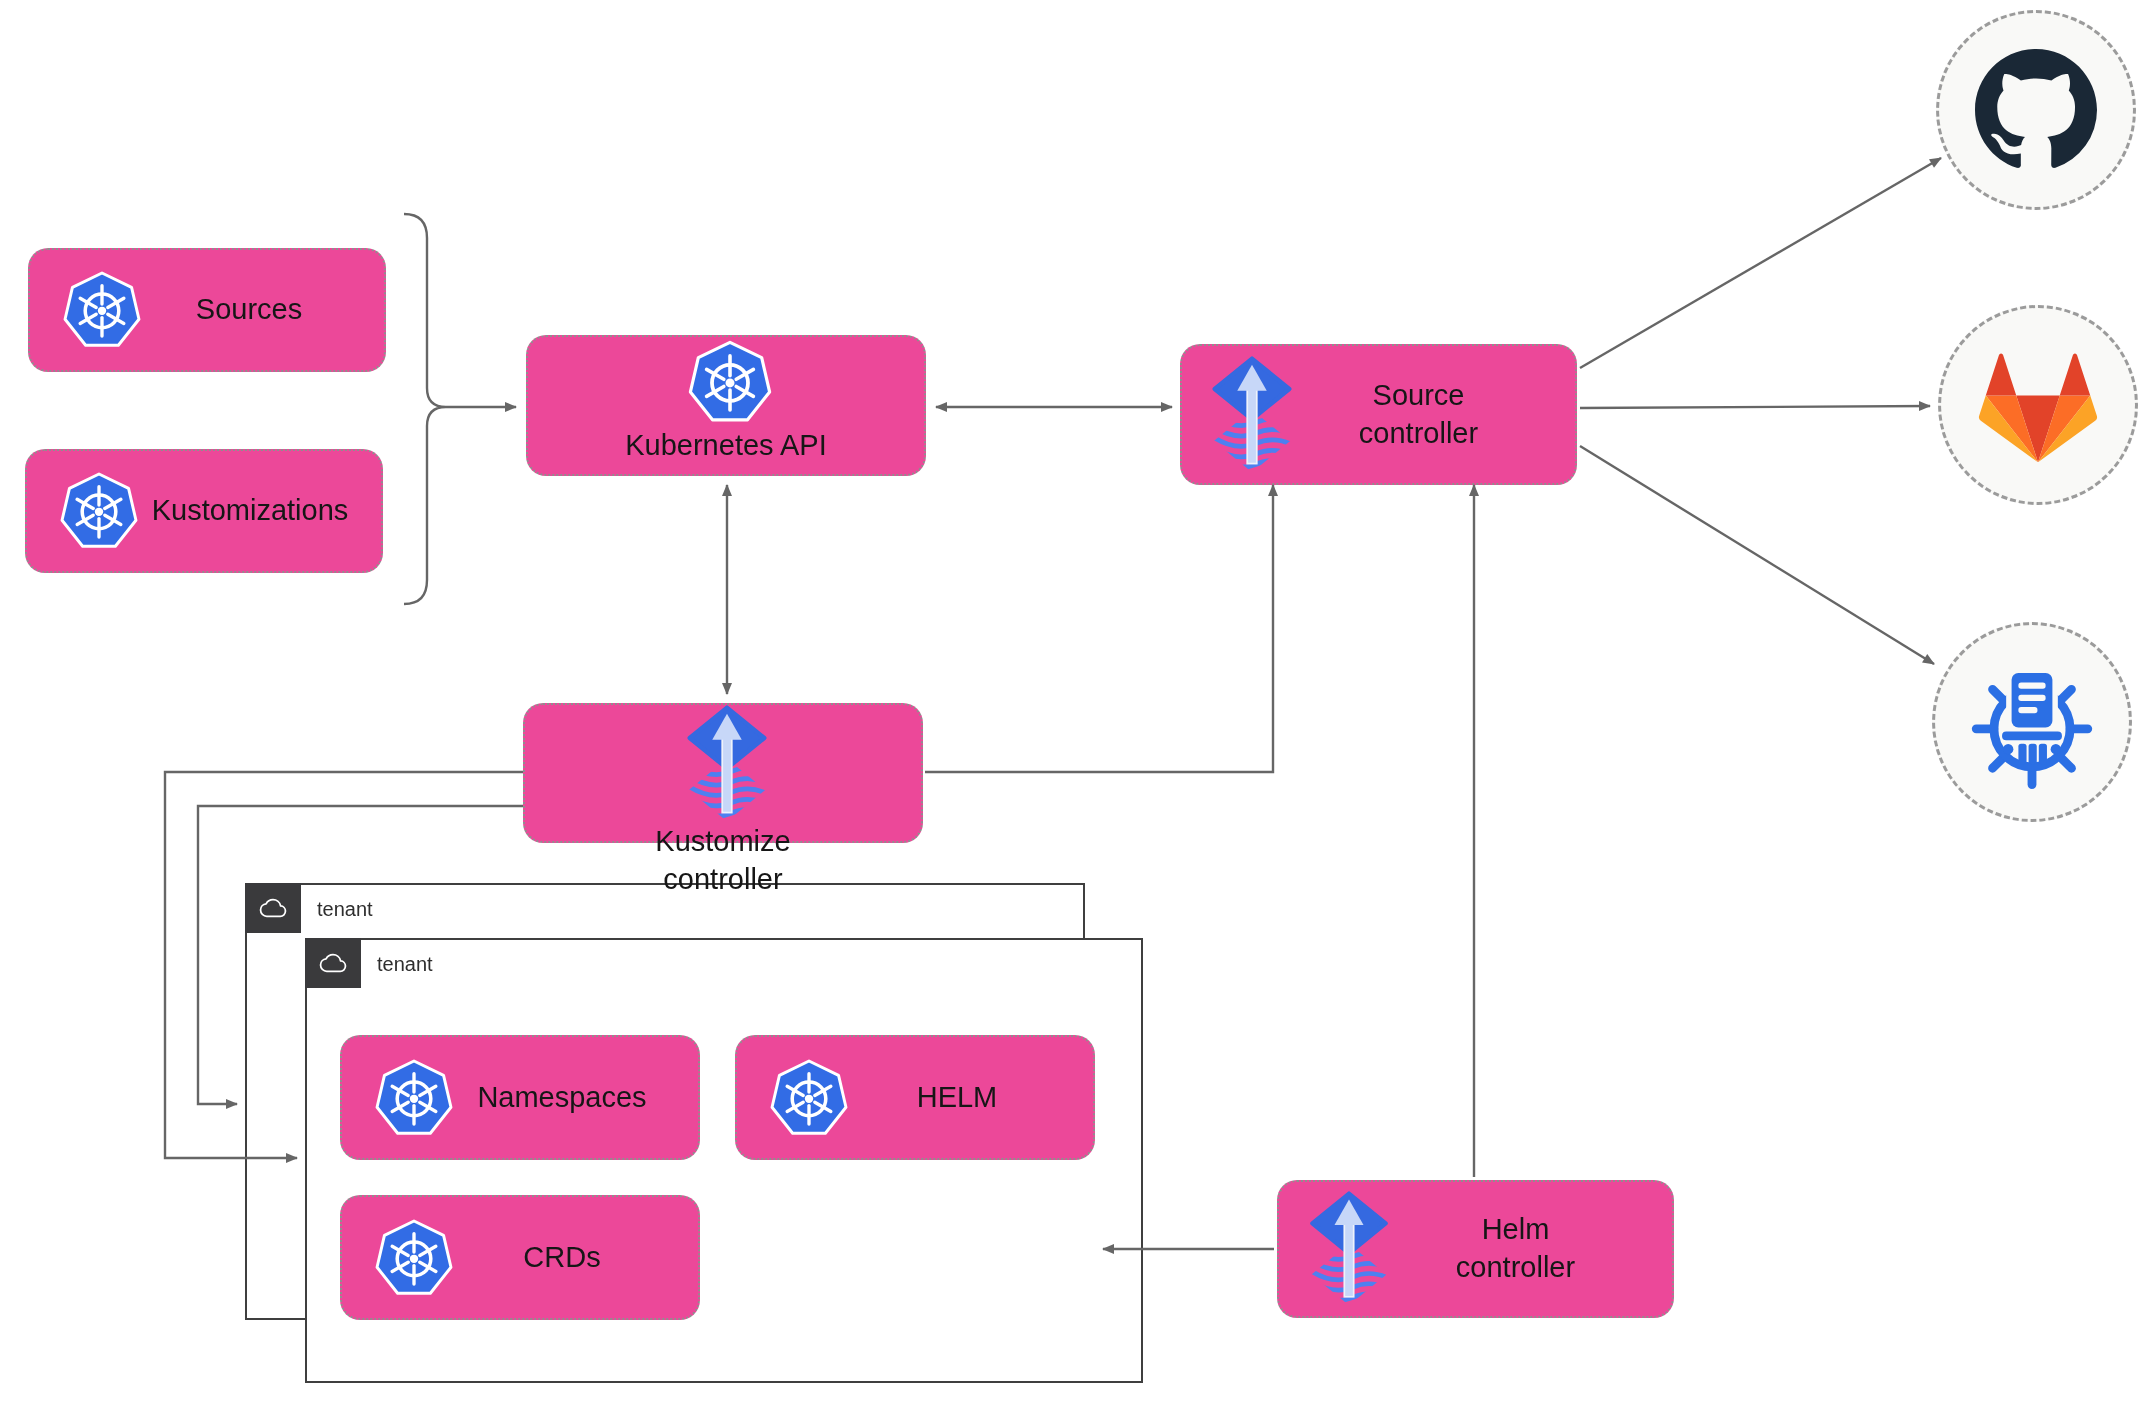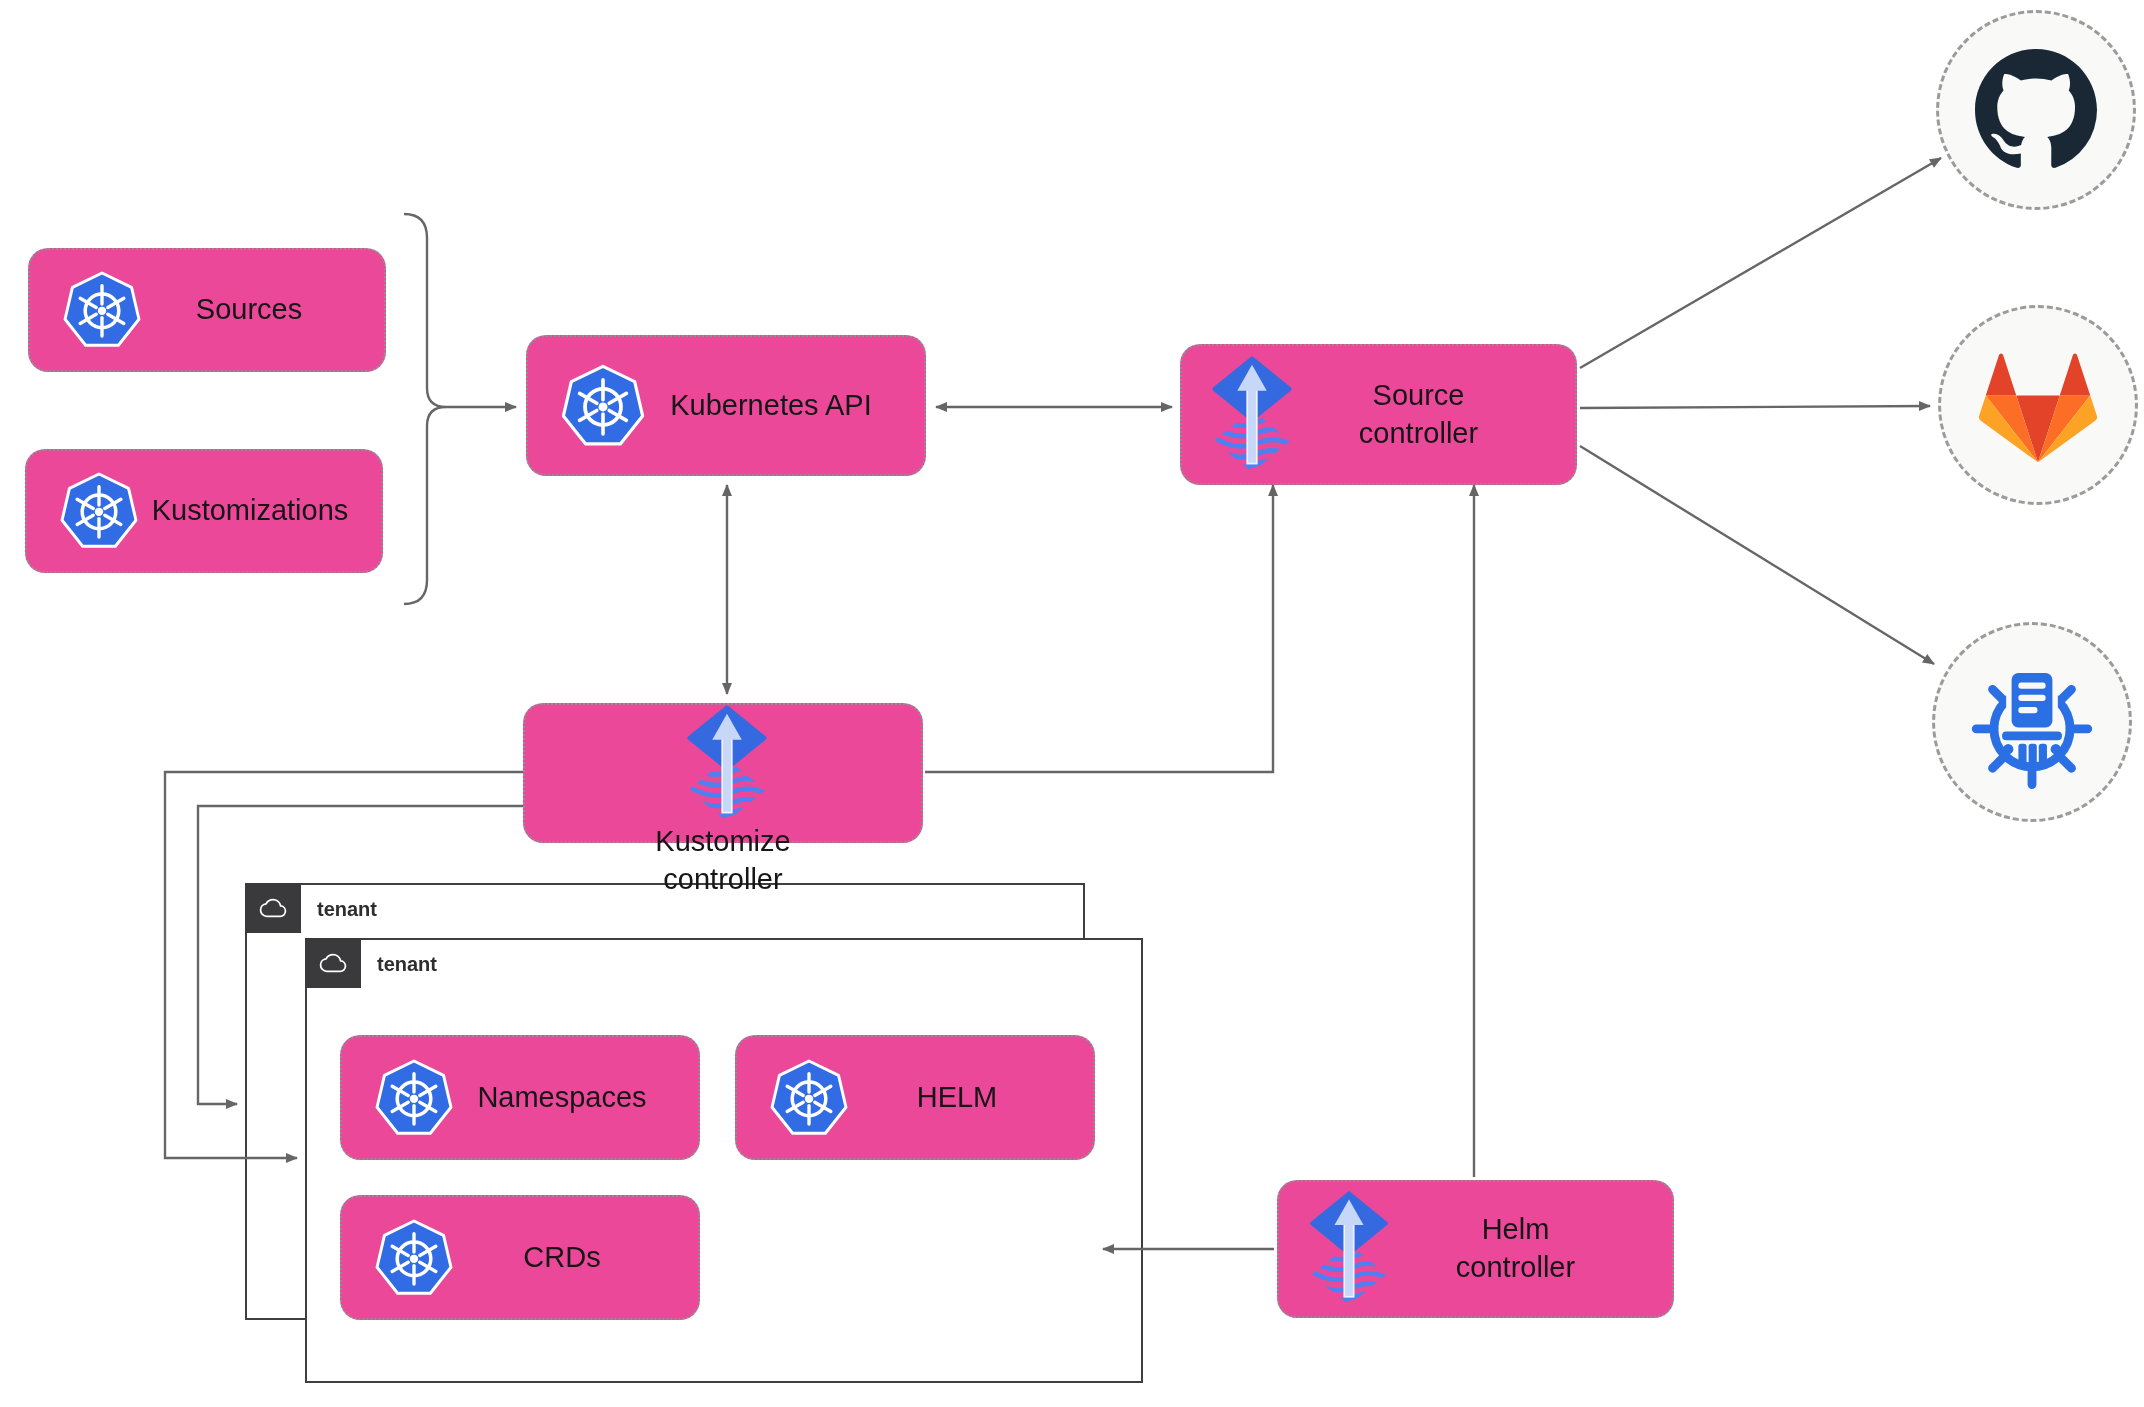--- a/index.html
+++ b/index.html
@@ -27,21 +27,21 @@
   
   .tenant {
     position:absolute; box-sizing:border-box; background:#ffffff;
     border:2px solid #3f3f3f;
   }
   .tenant-tab {
     position:absolute; left:-2px; top:-2px; width:56px; height:50px;
     background:#3a3a3c; display:flex; align-items:center; justify-content:center;
   }
   .tenant-label {
-    position:absolute; left:70px; top:13px; font-size:20px; color:#2e2e2e;font-weight:bold;
+    position:absolute; left:70px; top:13px; font-size:20px; color:#2e2e2e;
   }
   .wires { position:absolute; left:0; top:0; z-index:50; pointer-events:none; }
   .layer-back { z-index:5; }
   .layer-front { z-index:10; }
   .layer-node { z-index:20; }
 </style>
 </head>
 <body>
 
 <div class="canvas">
@@ -168,21 +168,21 @@
 
   <div class="node layer-node" style="left:25px; top:449px; width:358px; height:124px;gap:8px;">
     <span class="icon-wrap">
         <svg width="84" height="84">
           <use href="#sym-k8s"></use>
         </svg>
       </span>
     <span class="node-label">Kustomizations</span>
   </div>
 
-  <div class="node layer-node" style="left:526px; top:335px; width:400px; height:141px;">
+  <div class="node layer-node" style="left:526px; top:335px; width:400px; height:141px;flex-direction:column;">
     <span class="icon-wrap">
         <svg width="90" height="90">
           <use href="#sym-k8s"></use>
         </svg>
       </span>
     <span class="node-label">Kubernetes API</span>
   </div>
 
   <div class="node layer-node" style="left:1180px; top:344px; width:397px; height:141px;">
     <span class="icon-wrap">

